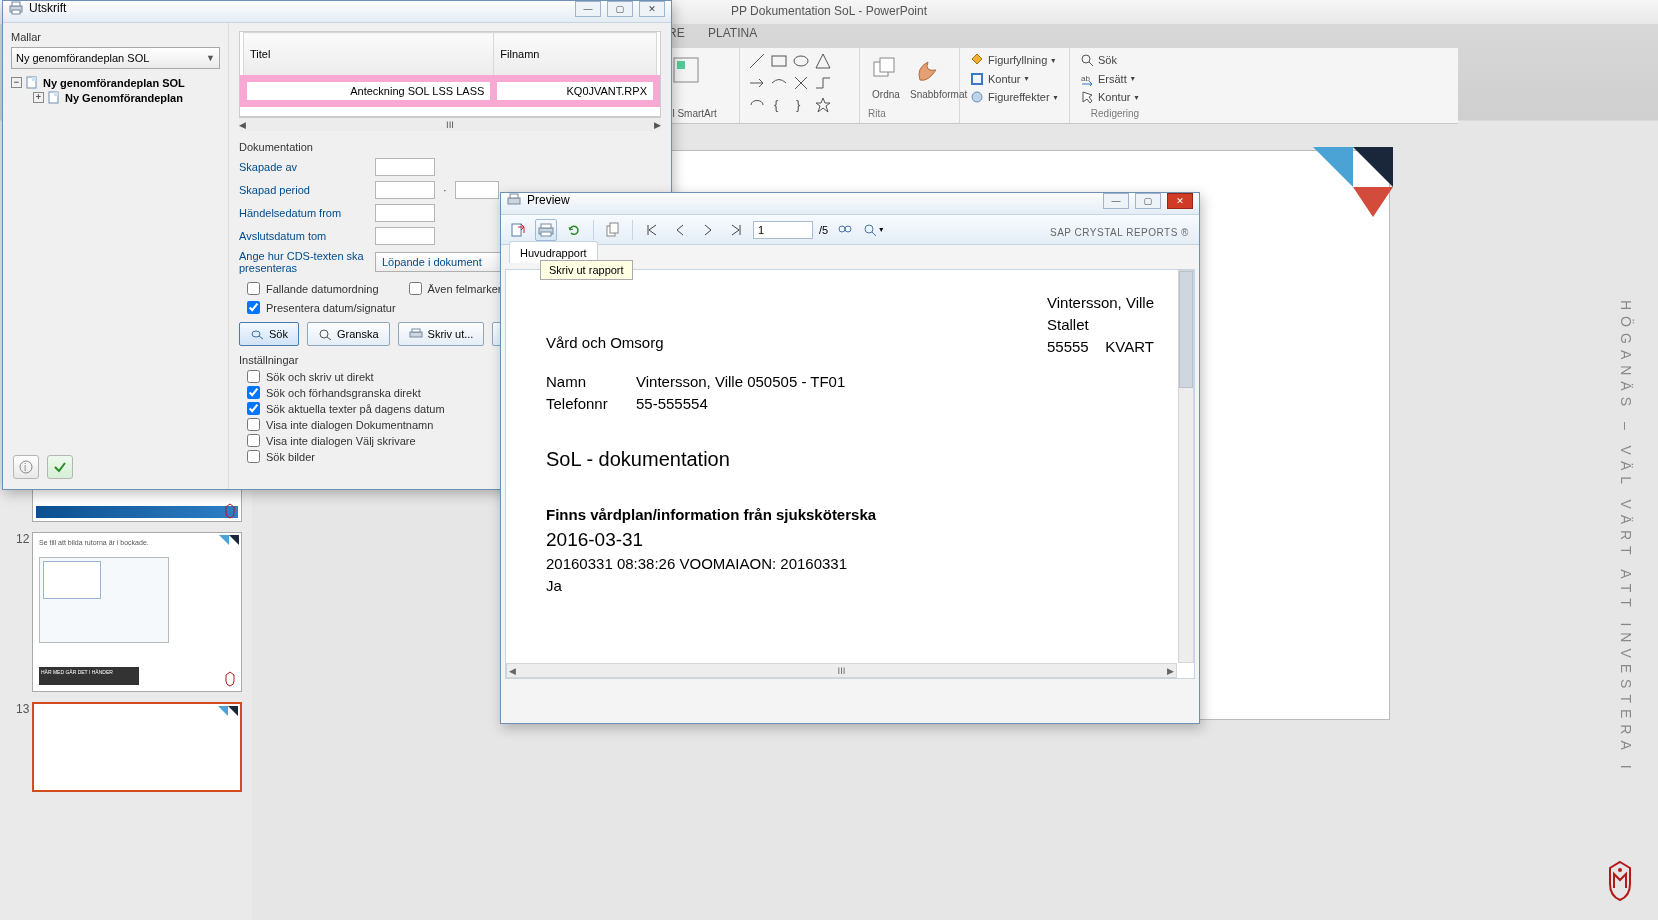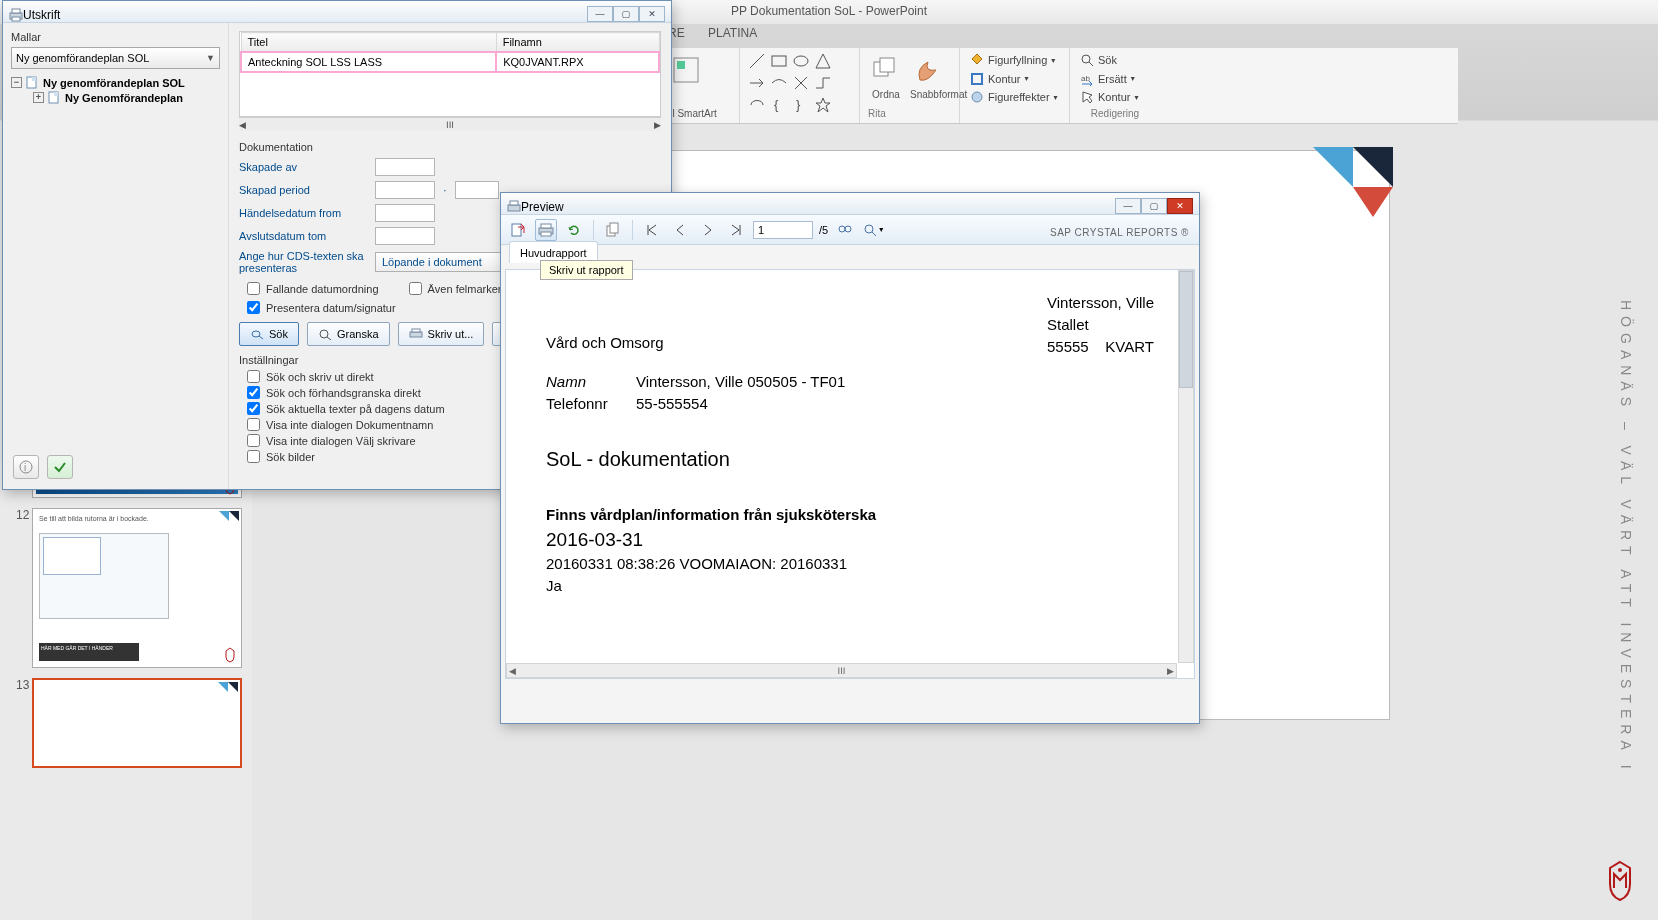--- a/index.html
+++ b/index.html
@@ -11,54 +11,54 @@
   .pp-titlebar { position:absolute; top:0; left:0; right:0; height:24px; text-align:center; font-size:12px; color:#555; padding-top:4px; background:linear-gradient(#f6f6f6,#e8e8e8);}
   .pp-tabs { position:absolute; top:26px; left:660px; height:24px; font-size:12px; color:#555;}
   .pp-tabs span { margin-right:20px;}
   .pp-ribbon { position:absolute; top:48px; left:660px; right:200px; height:76px; background:#f5f5f5; border-bottom:1px solid #c8c8c8; display:flex; align-items:stretch;}
   .pp-group { border-right:1px solid #d8d8d8; padding:4px 8px; display:flex; flex-direction:column; justify-content:space-between; font-size:11px; color:#555;}
   .pp-group-label{ text-align:left; color:#7a7a7a; font-size:10px;}
   .pp-icon-row { display:flex; flex-wrap:wrap; gap:4px; align-items:center;}
   .pp-icon { width:18px; height:18px; display:inline-block;}
   .pp-big-icon{ width:36px; height:36px; display:flex; align-items:center; justify-content:center;}
   .pp-menu-item{ display:flex; align-items:center; gap:4px; font-size:11px; color:#444; padding:1px 2px; white-space:nowrap;}
-  .pp-slidepanel { position:absolute; top:462px; left:0; width:252px; bottom:0; background:#eaeaea; padding:0 12px; overflow:hidden;}
+  .pp-slidepanel { position:absolute; top:486px; left:0; width:252px; bottom:0; background:#eaeaea; padding:0 12px; overflow:hidden;}
   .thumb { background:#fff; border:1px solid #aaa; width:210px; height:160px; margin-left:20px; position:relative; font-size:7px; color:#555; padding:6px;}
   .thumb.sel{ border:2px solid #d64a1f;}
   .slide-num{ position:absolute; left:4px; color:#555; font-size:12px;}
   .pp-canvas{ position:absolute; left:520px; top:150px; width:870px; height:570px; background:#fff; border:1px solid #bbb;}
   .pp-canvas .corner{ position:absolute; right:-4px; top:-4px;}
   .pp-sidetext{ position:absolute; right:24px; top:300px; color:#888; font-size:14px; letter-spacing:6px; writing-mode:vertical-rl;}
   .pp-logo{ position:absolute; right:18px; bottom:16px; color:#b21919;}
 
   
   .win { position:absolute; background:#f4f4f4; border:1px solid #6d90b3; box-shadow:2px 4px 12px rgba(0,0,0,.25);}
-  .titlebar { height:22px; background:linear-gradient(#fdfdfd,#e3ecf5); border-bottom:1px solid #c7d4e2; display:flex; align-items:flex-end; font-size:12px; padding:0 6px; }
+  .titlebar { height:22px; background:linear-gradient(#fdfdfd,#e3ecf5); border-bottom:1px solid #c7d4e2; display:flex; align-items:flex-start; font-size:12px; padding:0 6px; gap:6px;}
   .titlebar .title-icon{ width:14px; height:14px;}
   .titlebar .spacer{ flex:1;}
   .winbtn{ width:26px; height:16px; border:1px solid #9fb5cc; background:#eef3f8; font-size:9px; display:flex; align-items:center; justify-content:center; color:#445;}
   .winbtn.close{ background:#eef3f8;}
   .preview .winbtn.close{ background:#cf3b24; color:#fff; border-color:#9a2416;}
 
   
   #utskrift{ left:2px; top:0; width:670px; height:490px; background:#f0f0f0;}
   #utskrift .body{ display:flex; height:calc(100% - 22px);}
   #utskrift .left{ width:226px; padding:8px; border-right:1px solid #ddd;}
   #utskrift .right{ flex:1; padding:8px 10px; position:relative;}
   .section-label{ font-size:11px; color:#333; margin-bottom:4px;}
   .combo{ width:100%; height:22px; border:1px solid #a8a8a8; background:linear-gradient(#fff,#eaeaea); font-size:11px; padding:0 4px; display:flex; align-items:center; justify-content:space-between;}
   .combo .caret{ font-size:9px; color:#555;}
   .tree{ margin-top:6px; font-size:11px;}
   .tree-row{ display:flex; align-items:center; gap:4px; padding:1px 0; white-space:nowrap;}
   .tree-row.bold{ font-weight:bold;}
   .tree-exp{ width:11px; height:11px; border:1px solid #888; font-size:9px; line-height:9px; text-align:center; color:#555;}
   .doc-icon{ width:13px; height:13px; display:inline-block;}
   #utskrift table.grid{ width:100%; font-size:11px; border:1px solid #ccc; background:#fff; border-collapse:collapse;}
-  #utskrift table.grid th{ text-align:left; font-weight:normal; background:linear-gradient(#fbfbfb,#ececec); border:1px solid #d8d8d8; padding:3px 6px;}
-  #utskrift table.grid td{ padding:3px 6px; border:2px solid #f9a8d4;}
+  #utskrift table.grid th{ text-align:left; font-weight:normal; background:linear-gradient(#fbfbfb,#ececec); border:1px solid #d8d8d8; padding:15px 6px;}
+  #utskrift table.grid td{ padding:3px 6px; border:7px solid #f9a8d4;text-align:right;}
   #utskrift .gridwrap{ height:86px; border:1px solid #ccc; background:#fff; overflow:hidden;}
   #utskrift .hsb{ height:14px; border-top:1px solid #ccc; display:flex; align-items:center; justify-content:space-between; background:#ececec; font-size:9px; color:#555;}
   .field-row{ display:flex; align-items:center; margin:5px 0; font-size:11px; color:#004b8d; gap:8px;}
   .field-row label{ width:128px;}
   .txtbox{ width:60px; height:18px; border:1px solid #b5b5b5; background:#fff;}
   .dropdown-small{ height:20px; border:1px solid #b0b0b0; background:linear-gradient(#fff,#eee); font-size:11px; padding:0 6px; display:flex; align-items:center; justify-content:space-between; width:130px;}
   .checkbox-row{ display:flex; align-items:center; gap:6px; font-size:11px; color:#333; margin:3px 0 3px 8px;}
   .checkbox-row input{ width:13px; height:13px;}
   .btnrow{ display:flex; gap:8px; margin:8px 0;}
   .btn{ height:24px; padding:0 10px; border:1px solid #8fa6bd; background:linear-gradient(#fefeff,#e4edf6); font-size:11px; display:flex; align-items:center; gap:5px; border-radius:2px;}
@@ -536,21 +536,21 @@
       <div style="display:flex; justify-content:space-between;">
         <div style="padding-top:40px;"><span>Vård och Omsorg</span></div>
         <div style="text-align:left;">
           <div>Vintersson, Ville</div>
           <div>Stallet</div>
           <div><span>55555</span>&nbsp;&nbsp;&nbsp;&nbsp;<span>KVART</span></div>
         </div>
       </div>
       <div style="height:14px;"></div>
       <div style="display:flex;">
-          <div style="width:90px;font-style:italic;">Namn</div>
+          <div style="width:90px;">Namn</div>
           <div>Vintersson, Ville  050505 - TF01</div>
         </div>
       <div style="display:flex;">
           <div style="width:90px;">Telefonnr</div>
           <div>55-555554</div>
         </div>
       <div style="height:30px;"></div>
       <div style="font-size:20px;">SoL - dokumentation</div>
       <div style="height:30px;"></div>
       <div style="font-weight:bold;">Finns vårdplan/information från sjuksköterska</div>

